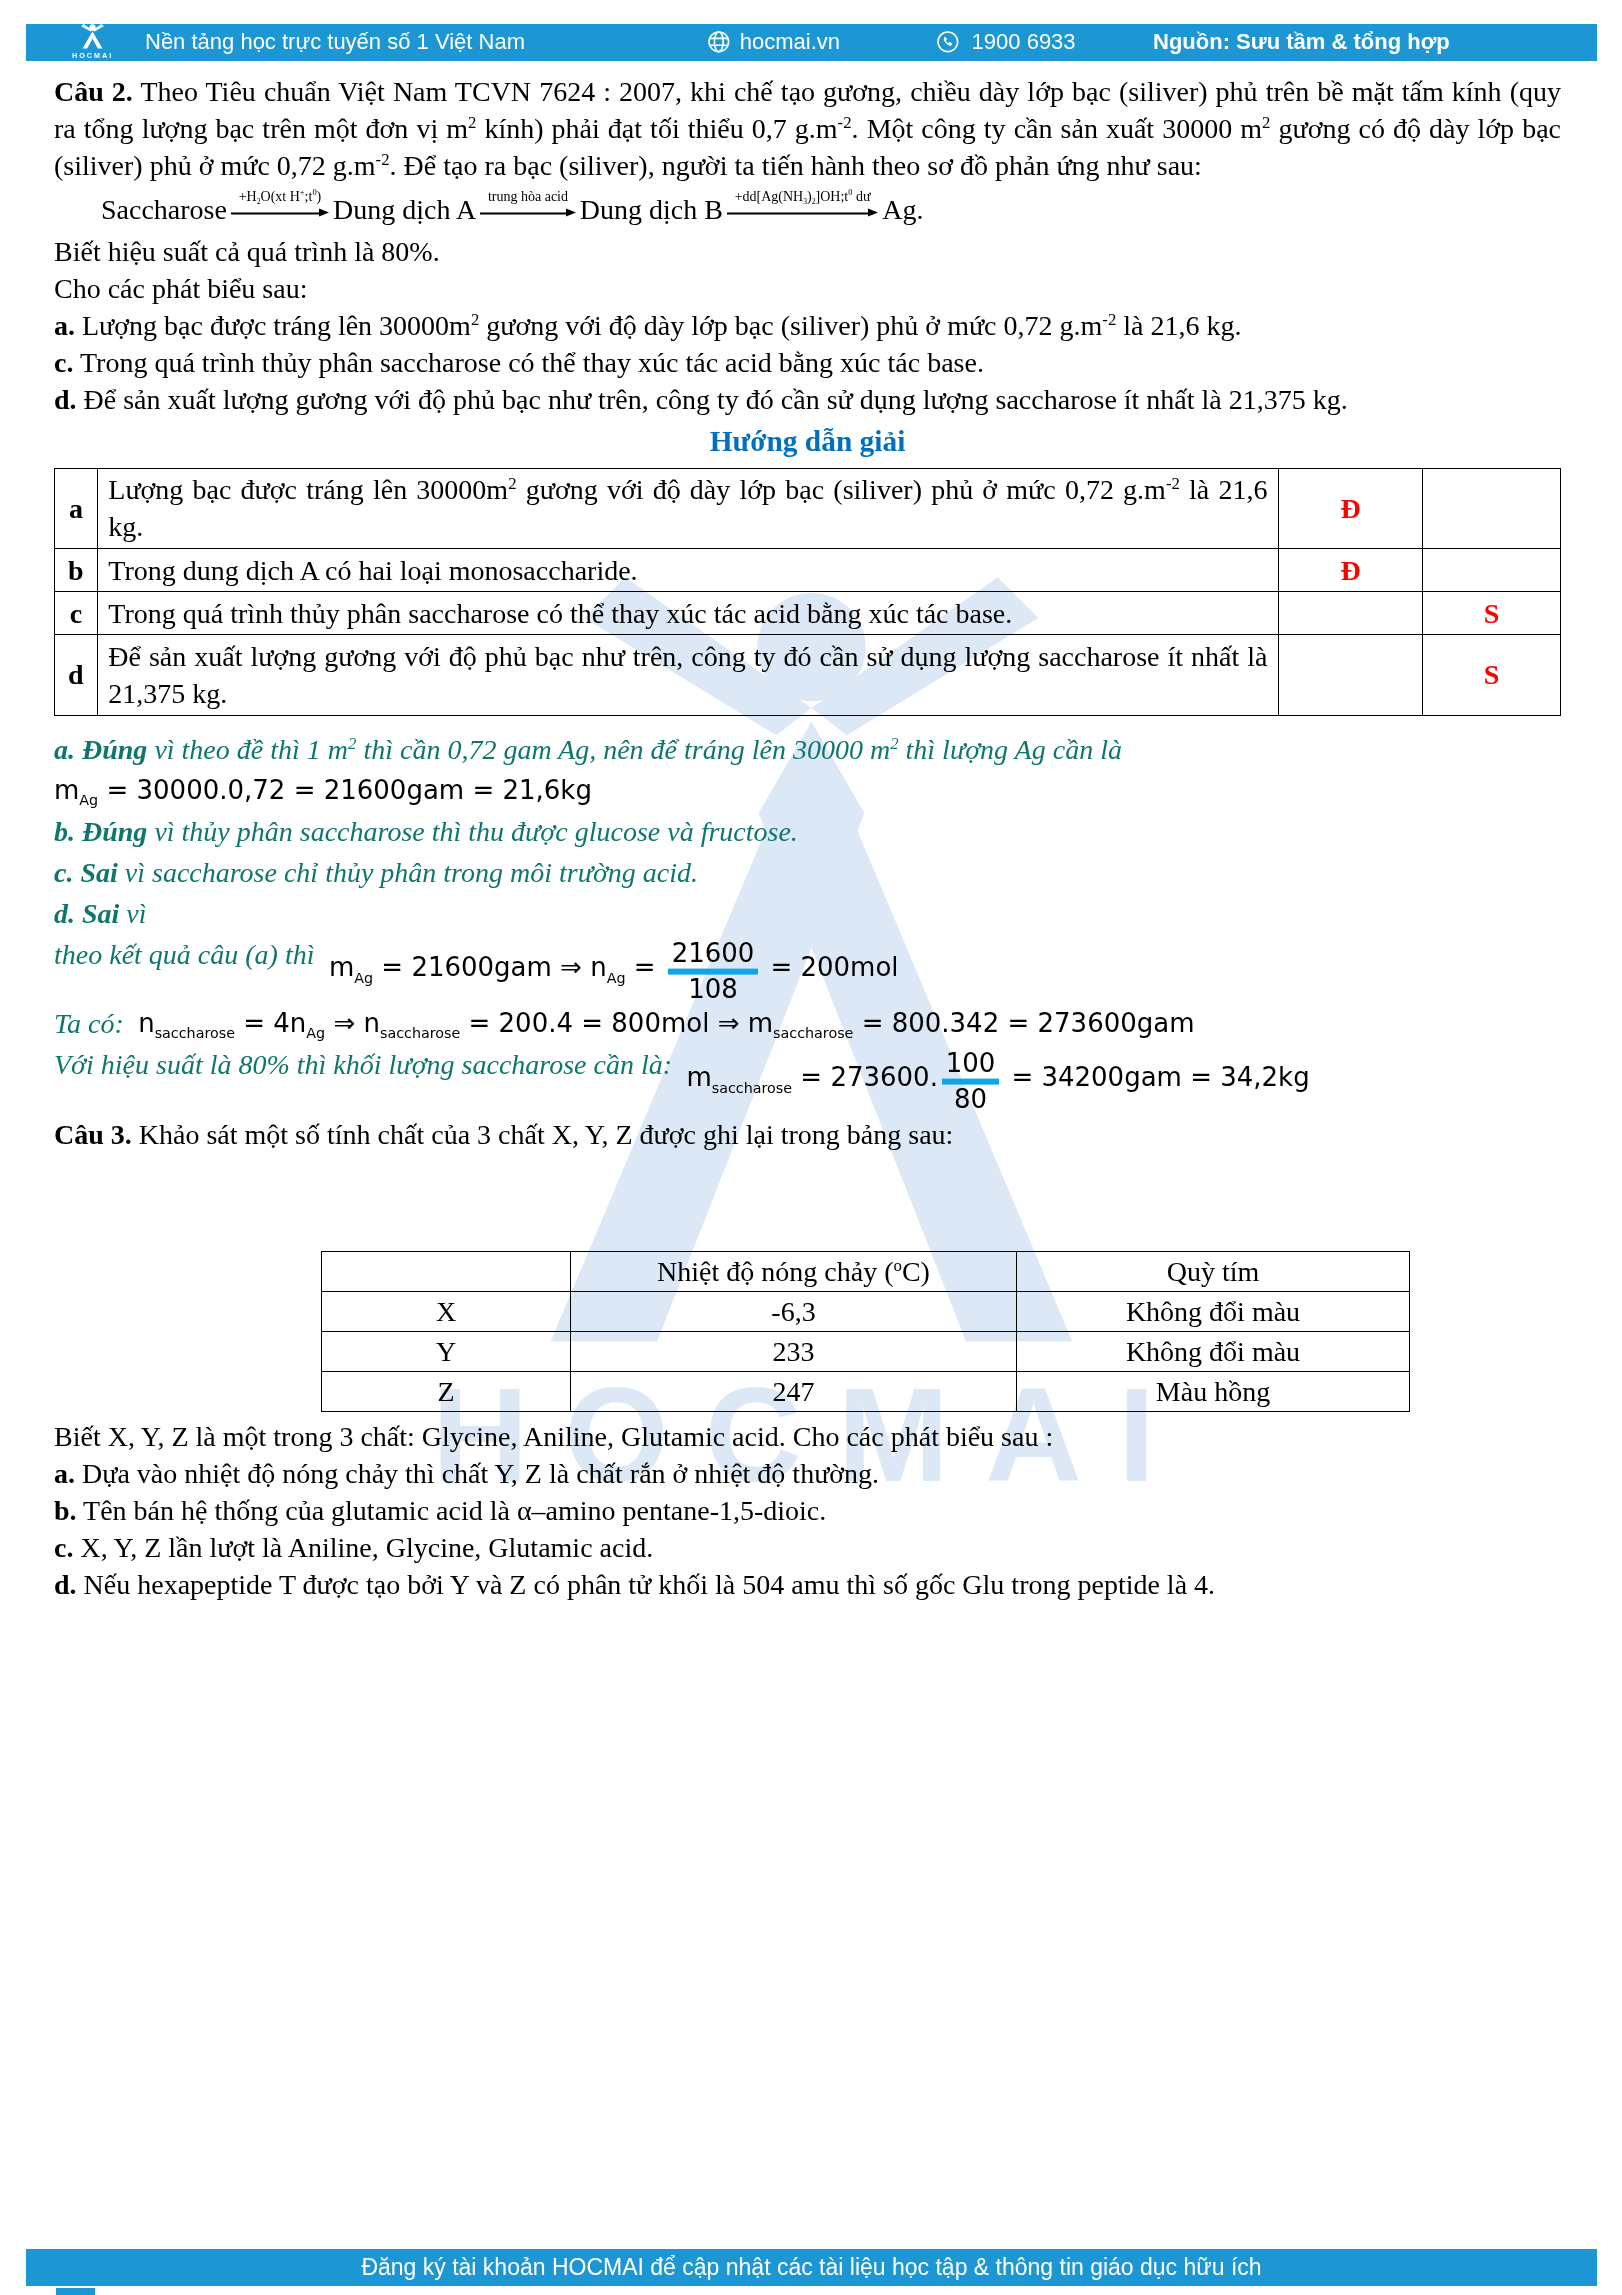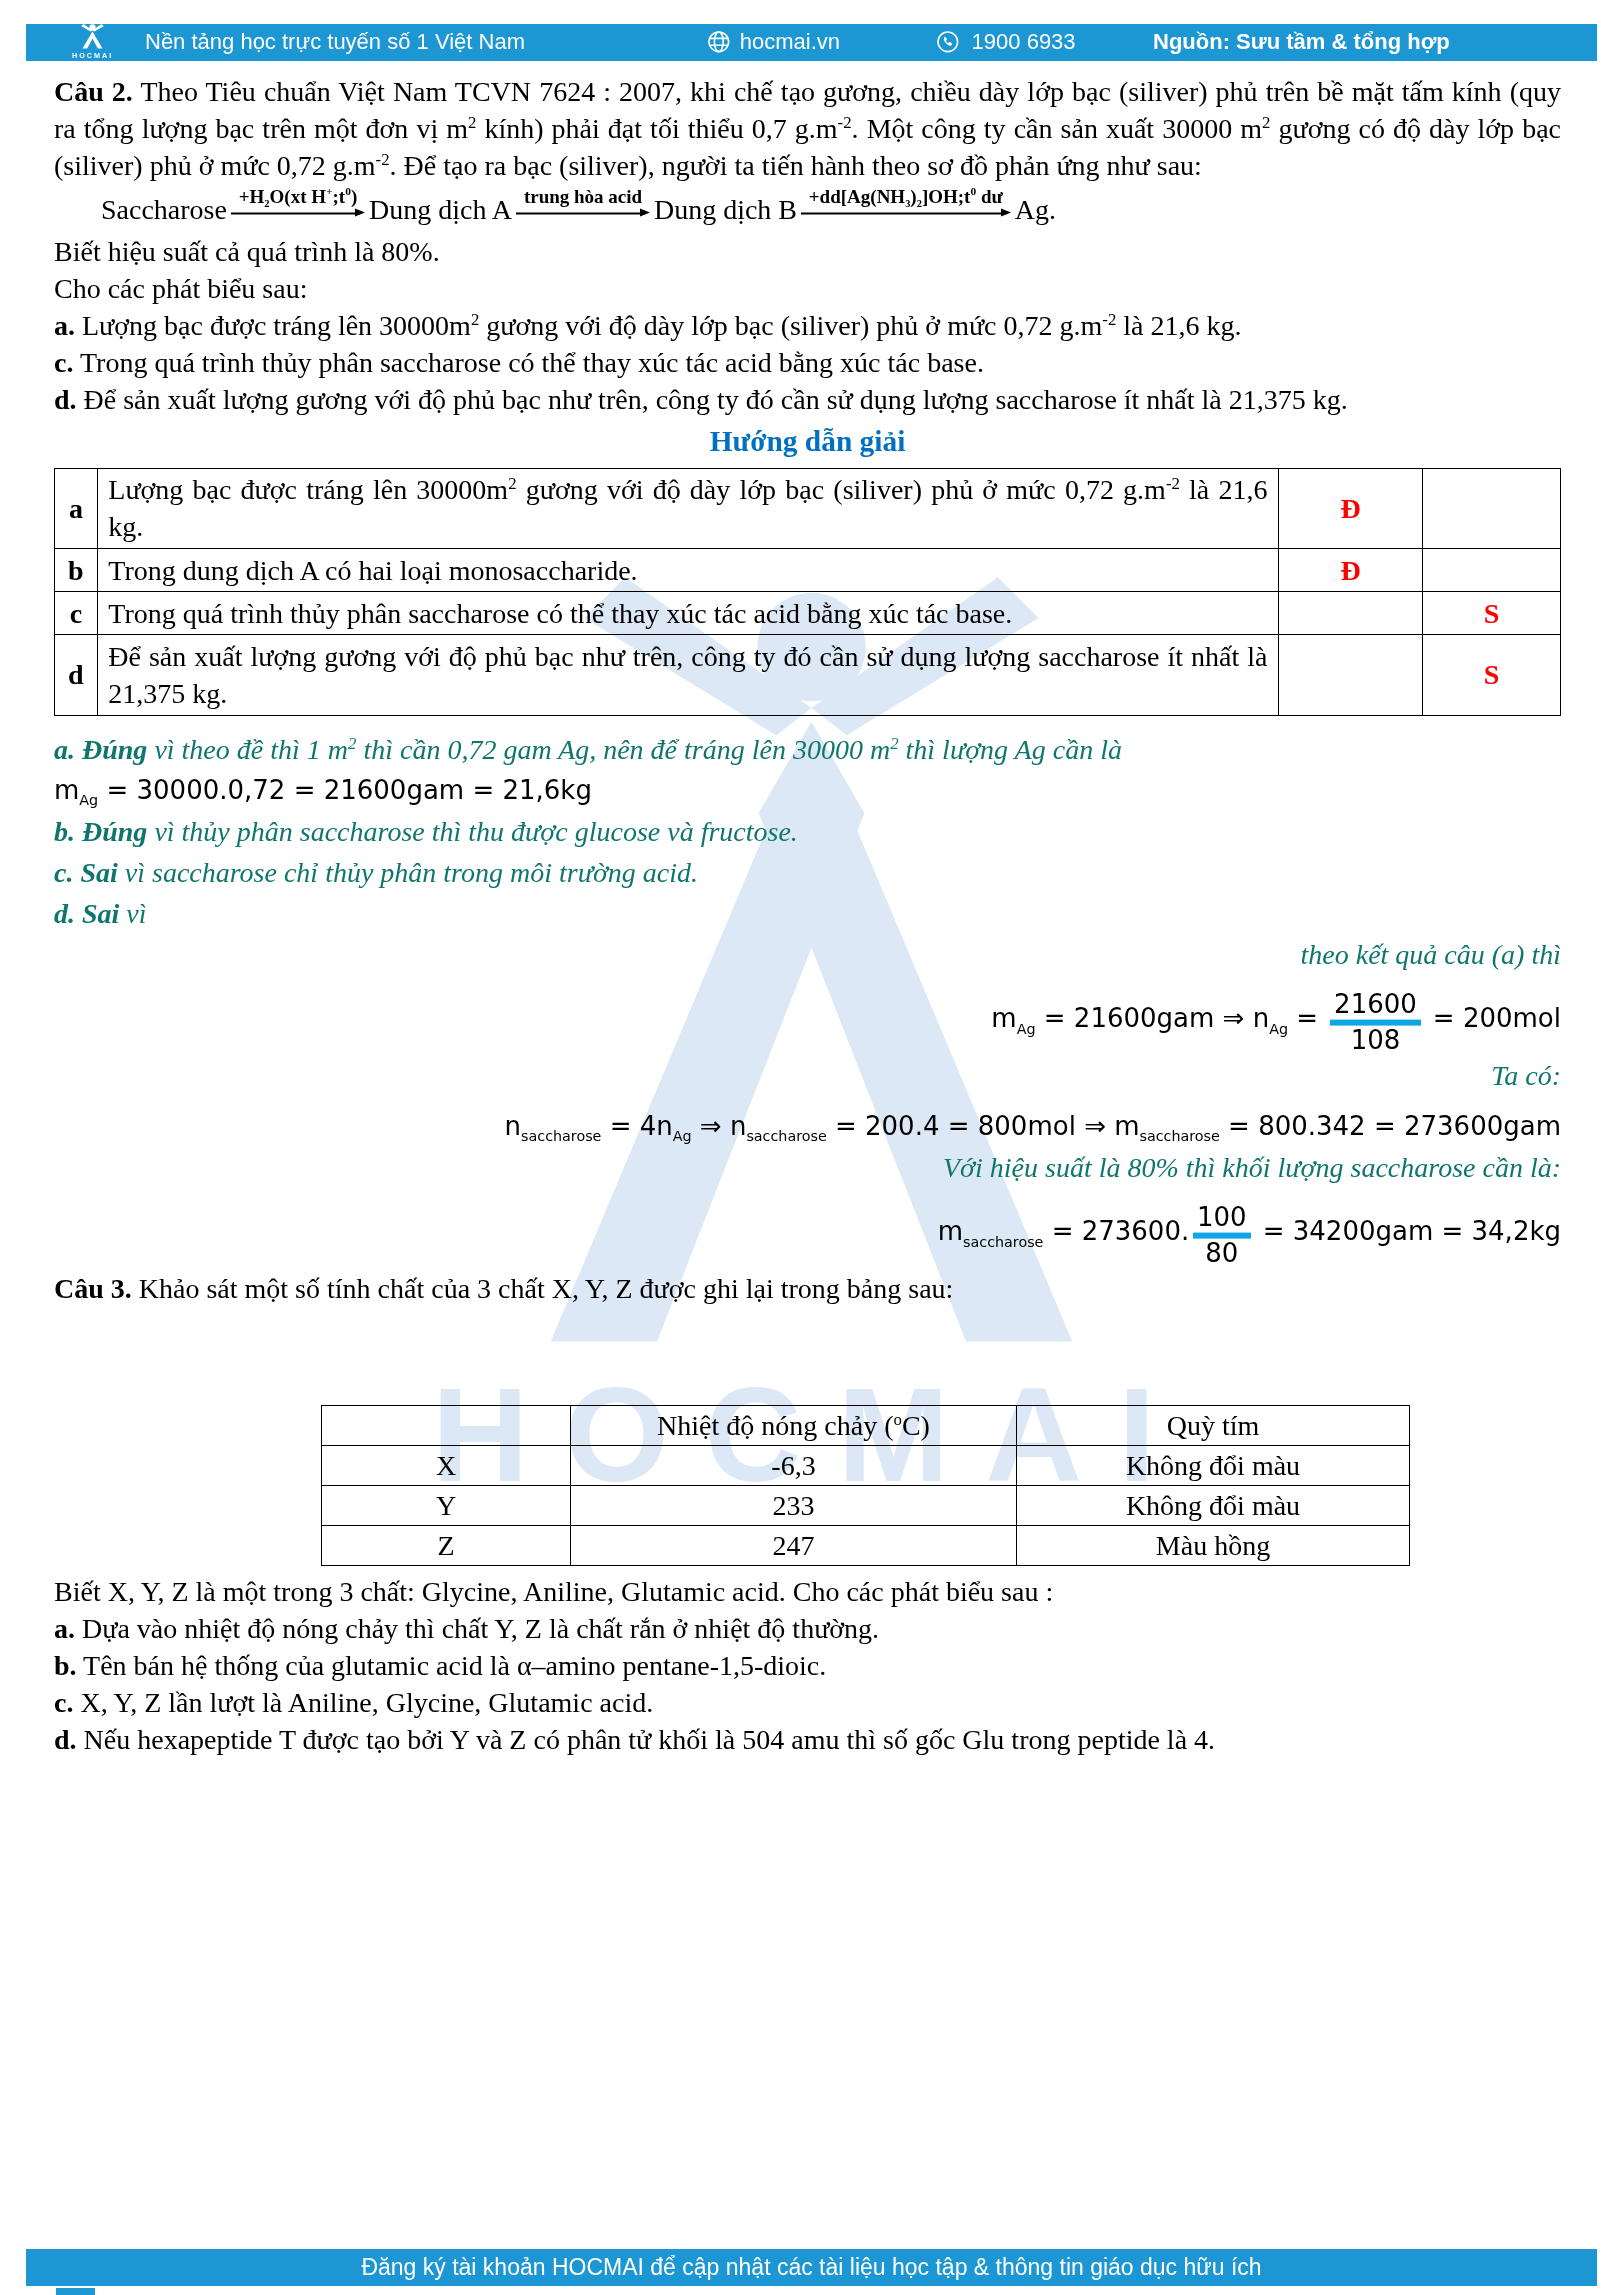--- a/index.html
+++ b/index.html
@@ -24,21 +24,21 @@
   .h-phone{left:910px;gap:12px;}
   .h-source{left:1127px;font-weight:bold;}
   
   .content{position:absolute;z-index:1;left:54px;right:62px;top:73px;line-height:37px;text-align:justify;}
   .content div.line{margin:0;}
   sup{font-size:60%;line-height:0;}
   sub{font-size:55%;line-height:0;}
   
   .scheme{display:flex;align-items:center;padding-left:47px;margin:6.5px 0 5.2px 0;text-align:left;}
   .rx{display:inline-flex;flex-direction:column;align-items:center;margin:0 3.9px;transform:translateY(-6.5px);}
-  .rx-label{font-size:19px;line-height:19.6px;white-space:nowrap;padding:0 7.9px 2px 7.9px;font-weight:bold;}
+  .rx-label{font-size:14px;line-height:19.6px;white-space:nowrap;padding:0 7.9px 2px 7.9px;}
   .rx-arrow{position:relative;width:100%;height:10.5px;}
   .rx-arrow::before{content:"";position:absolute;left:0;right:5.2px;top:4.6px;border-top:2px solid #000;}
   .rx-arrow::after{content:"";position:absolute;right:0;top:0.7px;width:0;height:0;
                    border-left:10.5px solid #000;border-top:4.6px solid transparent;border-bottom:4.6px solid transparent;}
   
   .solution-title{text-align:center;font-weight:bold;color:#0070c0;margin:5.2px 0 7.9px 0;font-size:29.4px;}
   
   table{border-collapse:collapse;}
   td,th{border:1.3px solid #000;vertical-align:middle;}
   .sol-table{width:100%;margin:0 0 15.7px 0;}
@@ -46,21 +46,21 @@
   .sol-table .cell-letter{width:34px;text-align:center;font-weight:bold;padding:2.6px 3.9px;}
   .sol-table .cell-statement{text-align:justify;}
   .sol-table .cell-head{text-align:center;font-weight:bold;}
   .sol-table .cell-dung{width:122px;}
   .sol-table .cell-sai{width:116px;}
   .mark{color:#ff0000;font-weight:bold;text-align:center;}
   
   .exp{margin:3.9px 0;text-align:left;}
   .red-it{color:#0f766e;font-style:italic;}
   .formula{font-family:"DejaVu Sans",sans-serif;font-size:26px;color:#000;font-style:normal;}
-  .mix{display:flex;align-items:flex-end;gap:14.4px;flex-direction:column;}
+  .mix{display:flex;align-items:flex-start;gap:14.4px;}
   .frac{display:inline-flex;flex-direction:column;align-items:center;vertical-align:middle;
         line-height:1.15;margin:0 3.9px;transform:translateY(2.6px);}
   .frac > span:first-child{border-bottom:6px solid #0ea5e9;padding:0 3.9px;}
   .frac > span:last-child{padding:0 3.9px;}
   
   .q3-table{margin:98px 0 6.5px 267px;text-align:center;}
   .q3-table td{height:39px;padding:0 13px;text-align:center;}
   .q3-table .c1{width:222px;}
   .q3-table .c2{width:419px;}
   .q3-table .c3{width:366px;}

